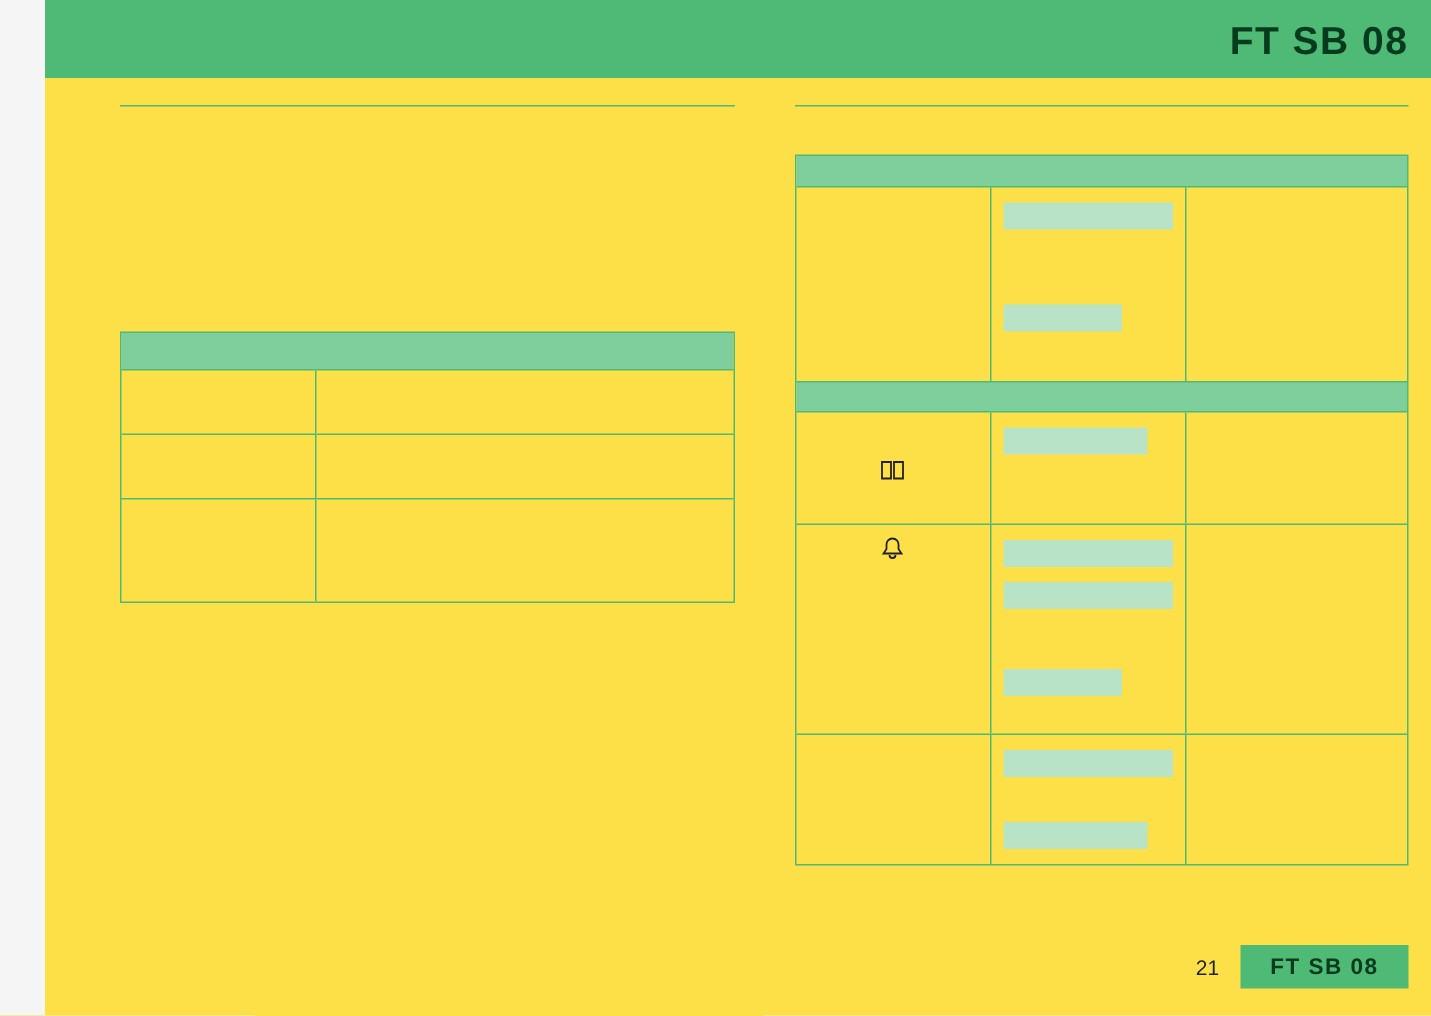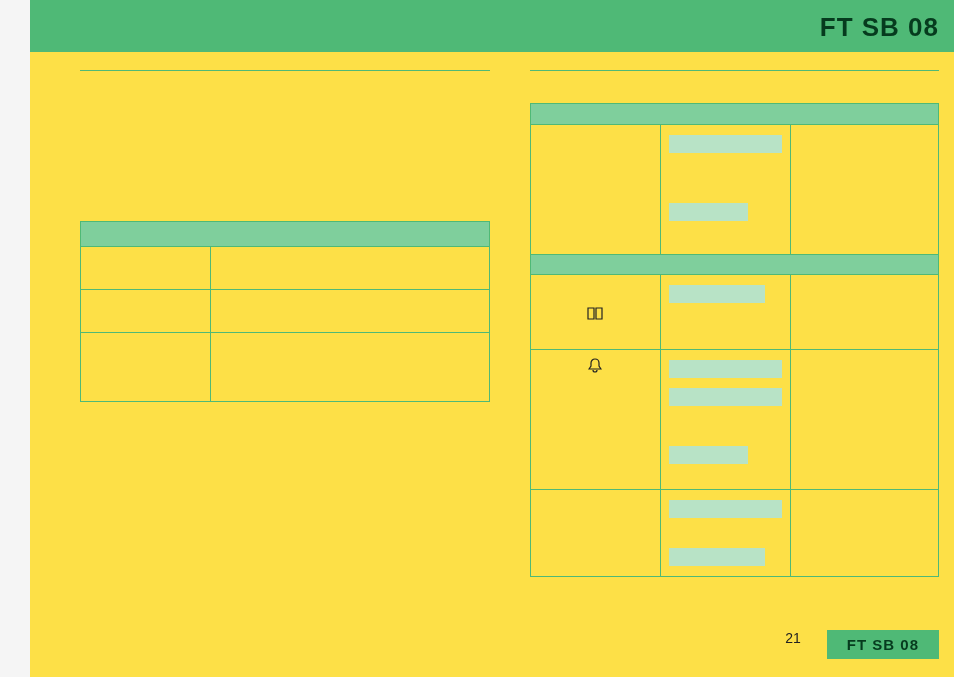--- a/index.html
+++ b/index.html
@@ -135,21 +135,22 @@
     left: 50%;
     transform: translateX(-50%);
     font-size: 16px;
     color: #222;
   }
   .footer {
     position: absolute;
     bottom: 18px;
     right: 45px;
     display: flex;
-    gap: 26px;
+    align-items: center;
+    gap: 14px;
   }
   .page-num {
     font-size: 14px;
     color: #222;
   }
   .footer-box {
     background: #4fb976;
     color: #063b1e;
     font-weight: 900;
     padding: 6px 20px;

